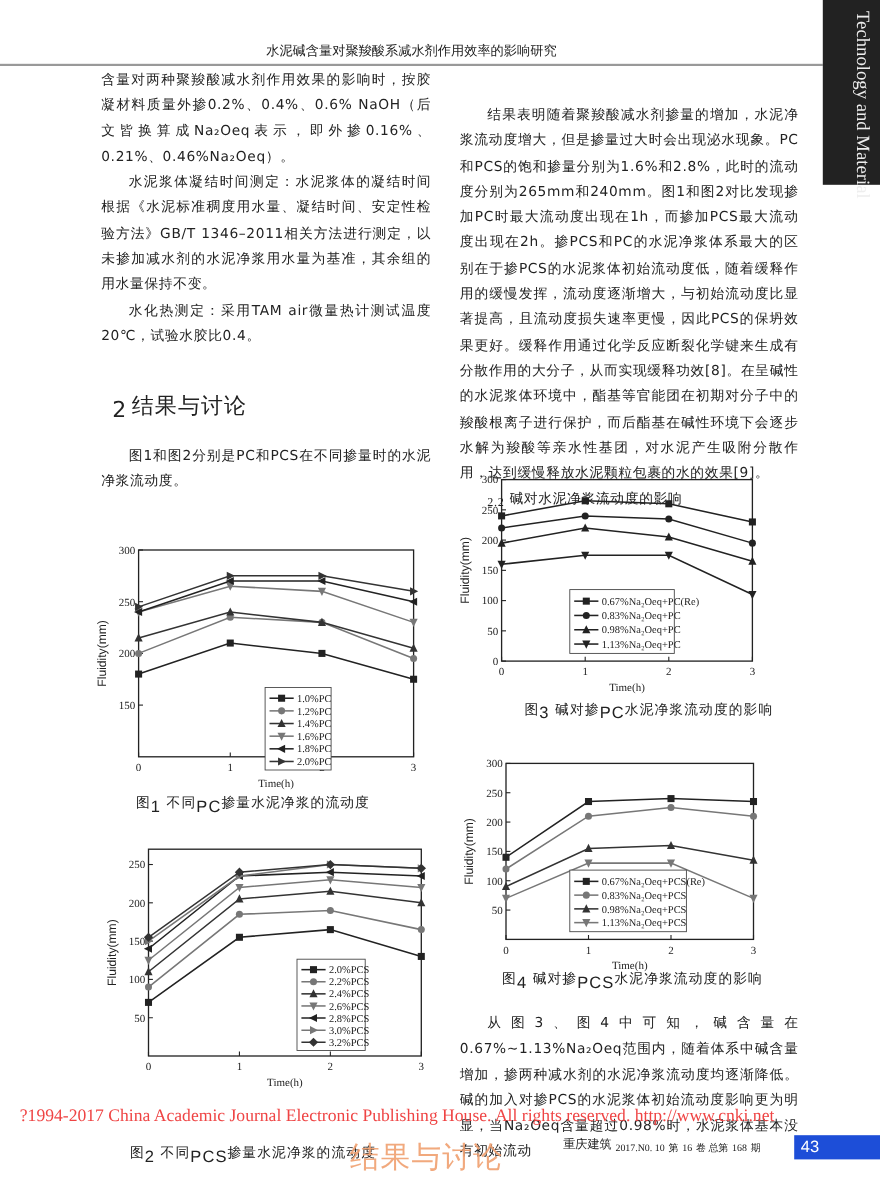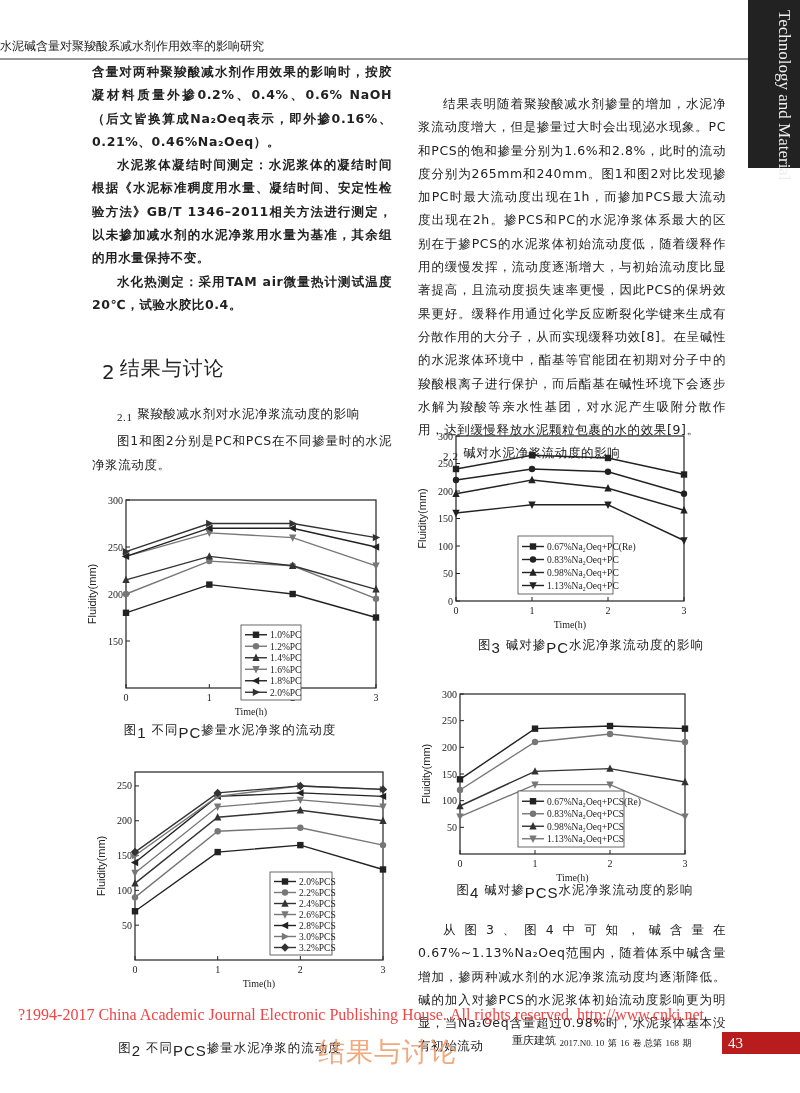--- a/index.html
+++ b/index.html
@@ -1,61 +1,60 @@
 <!DOCTYPE html>
 <html><head>
 <meta charset="utf-8">
 <style>
   html,body{margin:0;padding:0;background:#fff;}
   body{width:800px;height:1093px;position:relative;overflow:hidden;font-family:"DejaVu Sans",sans-serif;color:#222;}
-  .running-head{position:absolute;top:38px;left:0;width:748px;text-align:left;font-size:12px;color:#222;}
+  .running-head{position:absolute;top:38px;left:0;width:748px;text-align:center;font-size:12px;color:#222;}
   .head-rule{position:absolute;top:58px;left:0;width:748px;height:2px;background:#999;}
   .side-tab{position:absolute;top:0;left:748px;width:52px;height:168px;background:#222;}
   .side-tab span{position:absolute;left:26px;top:10px;writing-mode:vertical-rl;color:#eee;font-family:"Liberation Serif",serif;font-size:17px;white-space:nowrap;}
   .col{position:absolute;font-size:12.5px;line-height:23.3px;letter-spacing:0.6px;text-align:justify;}
   .col p{margin:0;}
   .col .ind{text-indent:2em;}
   .sub{font-family:"Liberation Serif",serif;font-size:11px;vertical-align:-3px;}
   .h2{position:absolute;left:102px;top:355px;font-size:20px;letter-spacing:1px;}
   .h2 .num{font-size:20px;vertical-align:-4px;margin-right:4px;}
   .h3{font-size:12.5px;}
   .chart{position:absolute;}
   .chart svg{overflow:visible;}
   .axis-text{font-family:"Liberation Serif",serif;font-size:10px;fill:#222;}
   .ylab{font-family:"Liberation Sans",sans-serif;font-size:11px;fill:#222;}
   .legend-text{font-family:"Liberation Serif",serif;font-size:9.5px;fill:#222;}
   .caption{position:absolute;font-size:12.5px;text-align:center;letter-spacing:1px;}
   .caption .cn{font-family:"Liberation Sans",sans-serif;font-size:15px;vertical-align:-4px;}
   .footer-journal{position:absolute;left:512px;top:1033px;font-size:11px;}
   .footer-journal .s{font-family:"Liberation Serif",serif;font-size:9px;vertical-align:-2px;}
-  .page-num{position:absolute;left:722px;top:1032px;width:78px;height:22px;background:#b91c1c;color:#fff;font-family:Liberation Serif, serif;font-size:15px;line-height:22px;padding-left:6px;box-sizing:border-box;}
+  .page-num{position:absolute;left:722px;top:1032px;width:78px;height:22px;background:#1d4ed8;color:#fff;font-family:Liberation Sans, sans-serif;font-size:15px;line-height:22px;padding-left:6px;box-sizing:border-box;}
   .copyright{position:absolute;left:18px;top:1006px;font-family:"Liberation Serif",serif;font-size:16px;color:#ef4444;white-space:nowrap;}
   .watermark{position:absolute;left:318px;top:1034px;font-size:27px;color:#f0a070;letter-spacing:1px;opacity:0.9;}
 </style>
 </head>
 <body>
 
 <div class="running-head">水泥碱含量对聚羧酸系减水剂作用效率的影响研究</div>
 <div class="head-rule"></div>
 <div class="side-tab">
     <span>Technology and Material</span>
   </div>
 
-<div class="col" style="left:92px;top:60px;width:300px;font-weight:bold;">
+<div class="col" style="left:92px;top:60px;width:300px;">
   <p>含量对两种聚羧酸减水剂作用效果的影响时，按胶凝材料质量外掺0.2%、0.4%、0.6% NaOH（后文皆换算成Na₂Oeq表示，即外掺0.16%、0.21%、0.46%Na₂Oeq）。</p>
   <p class="ind">水泥浆体凝结时间测定：水泥浆体的凝结时间根据《水泥标准稠度用水量、凝结时间、安定性检验方法》GB/T 1346–2011相关方法进行测定，以未掺加减水剂的水泥净浆用水量为基准，其余组的用水量保持不变。</p>
   <p class="ind">水化热测定：采用TAM air微量热计测试温度20℃，试验水胶比0.4。</p>
 </div>
 
 <div class="h2">
   <span class="num">2</span><span>结果与讨论</span>
 </div>
 
 <div class="col" style="left:92px;top:402px;width:300px;">
-  <p class="ind h3"><span class="sub">2.1</span> <span>聚羧酸减水剂对水泥净浆流动度的影响</span></p>
   <p class="ind">图1和图2分别是PC和PCS在不同掺量时的水泥净浆流动度。</p>
 </div>
 
 <div class="col" style="left:418px;top:60px;width:308px;margin-top:32px;">
   <p class="ind">结果表明随着聚羧酸减水剂掺量的增加，水泥净浆流动度增大，但是掺量过大时会出现泌水现象。PC和PCS的饱和掺量分别为1.6%和2.8%，此时的流动度分别为265mm和240mm。图1和图2对比发现掺加PC时最大流动度出现在1h，而掺加PCS最大流动度出现在2h。掺PCS和PC的水泥净浆体系最大的区别在于掺PCS的水泥浆体初始流动度低，随着缓释作用的缓慢发挥，流动度逐渐增大，与初始流动度比显著提高，且流动度损失速率更慢，因此PCS的保坍效果更好。缓释作用通过化学反应断裂化学键来生成有分散作用的大分子，从而实现缓释功效[8]。在呈碱性的水泥浆体环境中，酯基等官能团在初期对分子中的羧酸根离子进行保护，而后酯基在碱性环境下会逐步水解为羧酸等亲水性基团，对水泥产生吸附分散作用，达到缓慢释放水泥颗粒包裹的水的效果[9]。</p>
   <p class="ind h3"><span class="sub">2.2</span> <span>碱对水泥净浆流动度的影响</span></p>
 </div>
 
 <div class="col" style="left:418px;top:918px;width:308px;">
   <p class="ind">从图3、图4中可知，碱含量在0.67%~1.13%Na₂Oeq范围内，随着体系中碱含量增加，掺两种减水剂的水泥净浆流动度均逐渐降低。碱的加入对掺PCS的水泥浆体初始流动度影响更为明显，当Na₂Oeq含量超过0.98%时，水泥浆体基本没有初始流动</p>
@@ -312,21 +311,21 @@
         <circle cx="111" cy="131.5" r="3.2" fill="#222222"></circle>
         <text x="125" y="134.8" class="legend-text">0.83%Na₂Oeq+PC</text>
         <line x1="100" y1="144.5" x2="122" y2="144.5" stroke="#222222" stroke-width="1.4"></line>
         <polygon points="111,140.3 107.3,147.7 114.7,147.7" fill="#222222"></polygon>
         <text x="125" y="147.8" class="legend-text">0.98%Na₂Oeq+PC</text>
         <line x1="100" y1="157.5" x2="122" y2="157.5" stroke="#222222" stroke-width="1.4"></line>
         <polygon points="111,161.7 107.3,154.3 114.7,154.3" fill="#222222"></polygon>
         <text x="125" y="160.8" class="legend-text">1.13%Na₂Oeq+PC</text>
       </g>
     </svg></div>
-<div class="caption" style="left:456px;top:637px;width:270px;">
+<div class="caption" style="left:433px;top:637px;width:270px;text-align:right;">
   <span>图</span><span class="cn">3</span><span> 碱对掺</span><span class="cn">PC</span><span>水泥净浆流动度的影响</span>
 </div>
 
 <div class="chart" style="left:428px;top:684px;"><svg id="fig4" width="285" height="200">
       <rect x="32" y="10" width="225" height="160" fill="none" stroke="#222" stroke-width="1.2"></rect>
       <line x1="32" y1="143.33333333333334" x2="36" y2="143.33333333333334" stroke="#222" stroke-width="1"></line>
       <text x="29" y="146.83333333333334" text-anchor="end" class="axis-text">50</text>
       <line x1="32" y1="116.66666666666667" x2="36" y2="116.66666666666667" stroke="#222" stroke-width="1"></line>
       <text x="29" y="120.16666666666667" text-anchor="end" class="axis-text">100</text>
       <line x1="32" y1="90" x2="36" y2="90" stroke="#222" stroke-width="1"></line>

